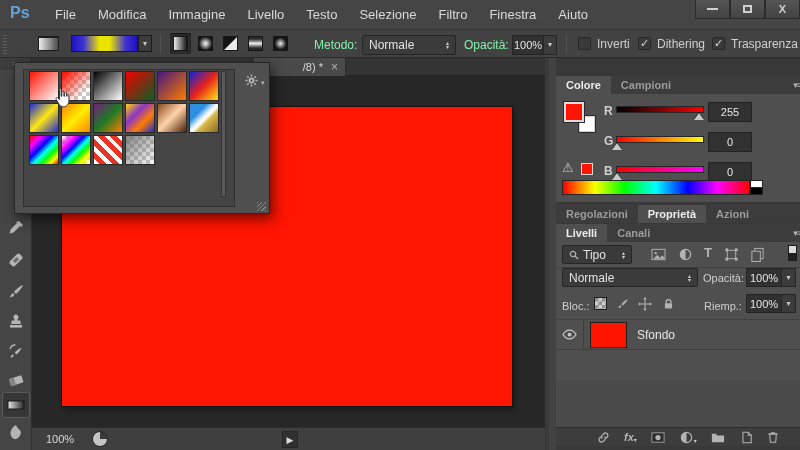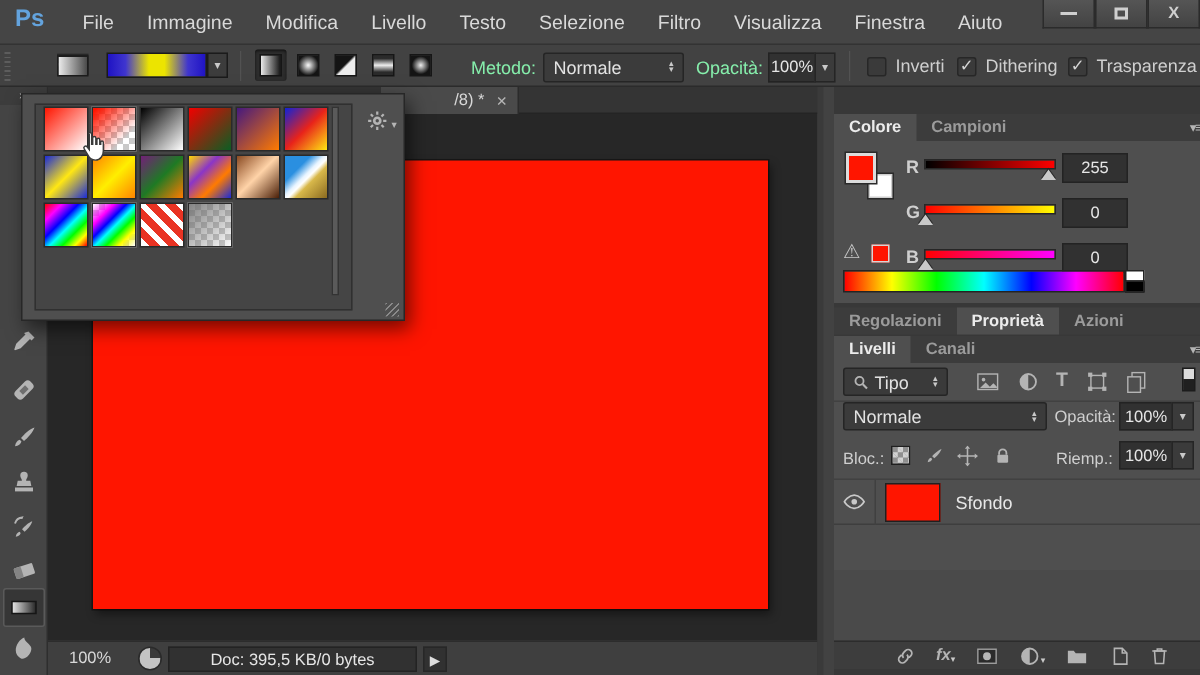--- a/index.html
+++ b/index.html
@@ -44,21 +44,21 @@
   .opt-label{position:absolute;top:8px;font-size:12px;color:#86efac;}
   .ps-select{background:#3b3b3b;border:1px solid #252525;border-radius:2px;display:flex;align-items:center;
     padding:0 6px;color:#e2e2e2;font-size:12px;}
   .updown{display:flex;flex-direction:column;align-items:center;margin-left:auto;line-height:4px;font-size:6px;color:#c9c9c9;}
   #metodo-select{position:absolute;left:362px;top:5px;width:94px;height:20px;}
   .val-box{position:absolute;background:#313131;border:1px solid #232323;color:#e6e6e6;font-size:11px;
     display:flex;align-items:center;justify-content:center;}
   #opacita-box{left:512px;top:5px;width:32px;height:20px;}
   #opacita-arrow{position:absolute;left:543px;top:5px;width:14px;height:20px;background:#3b3b3b;border:1px solid #252525;
     display:flex;align-items:center;justify-content:center;}
-  .cb{position:absolute;top:7px;display:flex;align-items:center;gap:6px;}
+  .cb{position:absolute;top:7px;display:flex;align-items:flex-start;gap:6px;}
   .cbbox{width:13px;height:13px;background:#3a3a3a;border:1px solid #272727;border-radius:2px;
     display:flex;align-items:center;justify-content:center;}
   .tick{color:#d6d6d6;font-size:11px;line-height:11px;}
   .cb[data-checked="false"] .tick{visibility:hidden;}
   .cblabel{font-size:12px;color:#cfcfcf;}
 
   
   #toolbar{position:absolute;left:0;top:58px;width:32px;height:392px;background:#454545;border-right:1px solid #2e2e2e;}
   #tb-collapse{position:absolute;left:0;top:0;width:31px;height:12px;background:#3d3d3d;color:#b9b9b9;
     font-size:8px;line-height:12px;text-align:center;letter-spacing:1px;}
@@ -187,27 +187,26 @@
 </style>
 </head>
 <body>
 
 <div id="app">
 
   <div id="menubar">
     <div id="ps-logo">Ps</div>
     <div class="menu-items">
       <span class="menu-item">File</span>
+      <span class="menu-item">Modifica</span>
       <span class="menu-item">Immagine</span>
-      <span class="menu-item">Modifica</span>
       <span class="menu-item">Livello</span>
       <span class="menu-item">Testo</span>
       <span class="menu-item">Selezione</span>
       <span class="menu-item">Filtro</span>
-      <span class="menu-item">Visualizza</span>
       <span class="menu-item">Finestra</span>
       <span class="menu-item">Aiuto</span>
     </div>
     <div id="win-controls">
       <div class="win-btn">
           <span class="min-glyph"></span>
         </div>
       <div class="win-btn">
           <span class="max-glyph"></span>
         </div>
@@ -348,21 +347,20 @@
     <div id="tabstrip">
       <div id="doc-tab">
         <span>/8) *</span>
         <span class="close">×</span>
       </div>
     </div>
     <div id="red-canvas"></div>
     <div id="statusbar">
       <span id="status-zoom">100%</span>
       <span id="status-pie"></span>
-      <div class="val-box" id="doc-info">Doc: 395,5 KB/0 bytes</div>
       <div id="status-play">▶</div>
     </div>
   </div>
 
   <div id="canvas-divider"></div>
 
   <div id="rightcol">
 
     <div id="colore-panel">
       <div class="tabbar" style="top:0">

